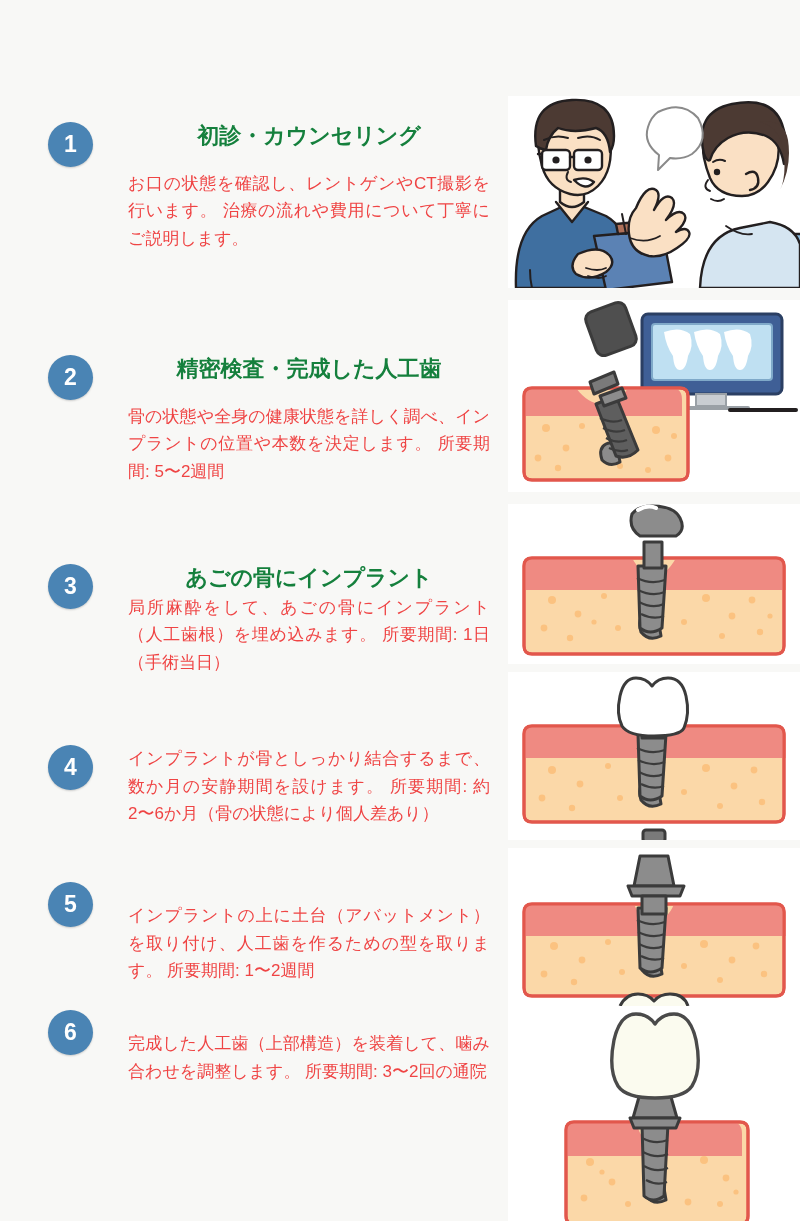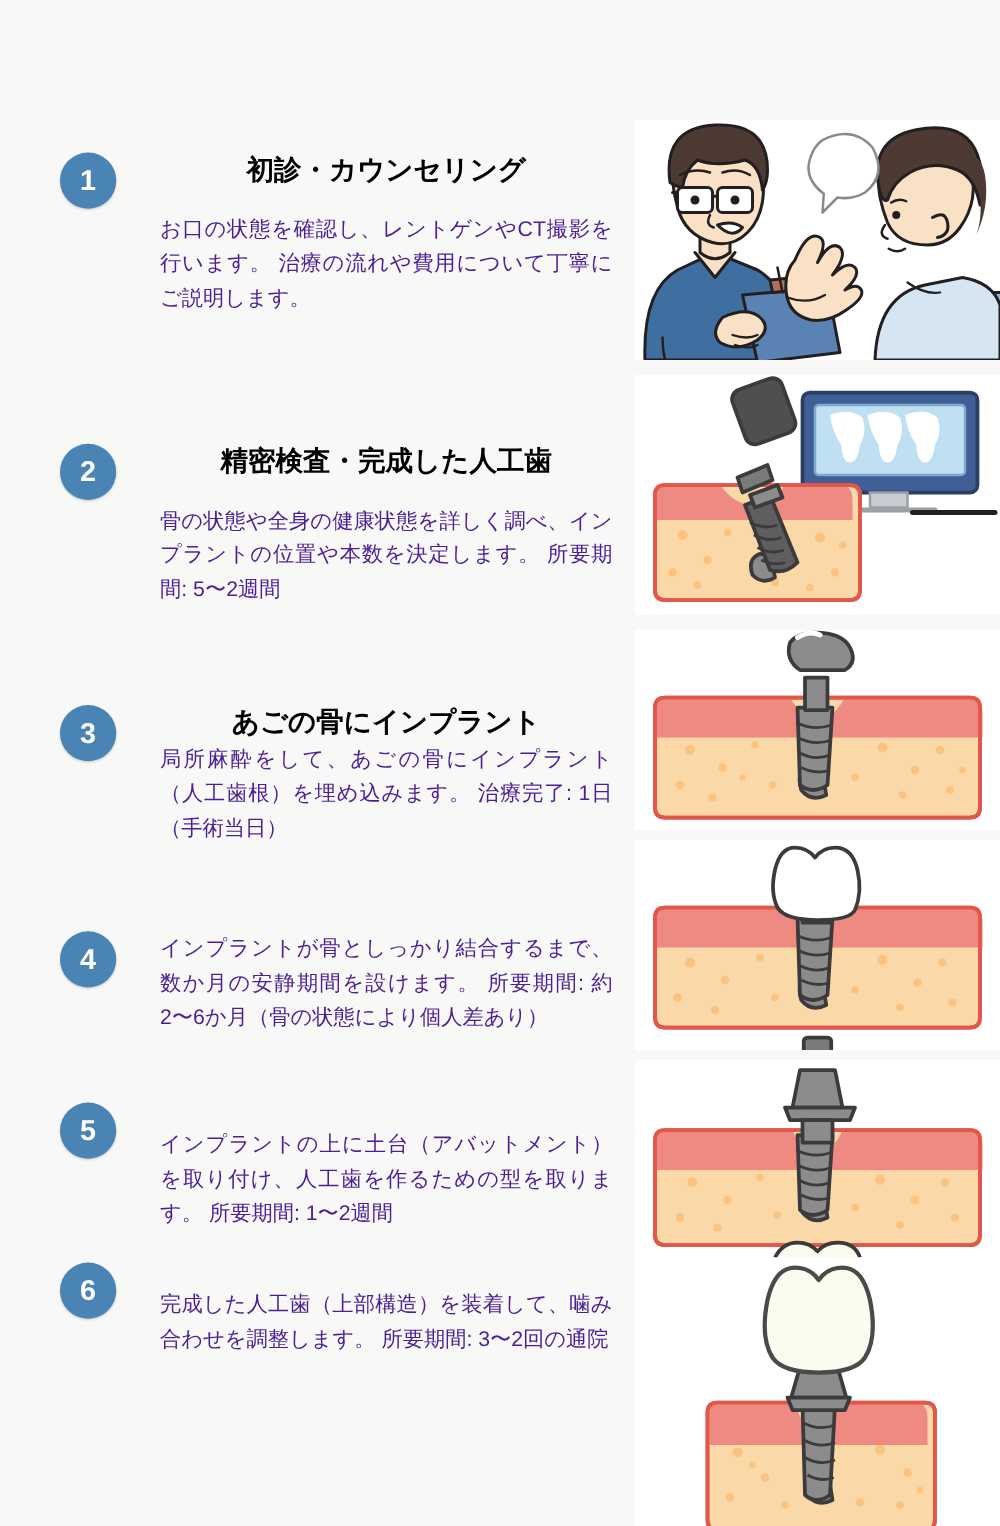--- a/index.html
+++ b/index.html
@@ -45,30 +45,30 @@
   }
   .step-body{
     position:absolute;
     left:128px;width:362px;
   }
   .step-title{
     font-weight:bold;
     font-size:22px;
     line-height:1.25;
     text-align:center;
-    color:#000000;
+    color:#15803d;
     margin:0 0 2px 0;
     white-space:nowrap;
   }
   .step-desc{
     font-size:17px;
     line-height:1.62;
     text-align:justify;
     text-justify:inter-character;
-    color:#4c1d95;
+    color:#ef4444;
     margin:0;
   }
   .gap-top{margin-top:20px;}
 </style>
 </head>
 <body>
 
 <div class="page">
 
   <div class="media-col">
@@ -372,21 +372,21 @@
       <div class="step-body">
         <p class="step-title">精密検査・完成した人工歯</p>
         <p class="step-desc gap-top">骨の状態や全身の健康状態を詳しく調べ、インプラントの位置や本数を決定します。 所要期間: 5〜2週間</p>
       </div>
     </div>
 
     <div class="step" style="top:564px;">
       <div class="badge">3</div>
       <div class="step-body">
         <p class="step-title">あごの骨にインプラント</p>
-        <p class="step-desc">局所麻酔をして、あごの骨にインプラント（人工歯根）を埋め込みます。 治療完了: 1日（手術当日）</p>
+        <p class="step-desc">局所麻酔をして、あごの骨にインプラント（人工歯根）を埋め込みます。 所要期間: 1日（手術当日）</p>
       </div>
     </div>
 
     <div class="step" style="top:745px;">
       <div class="badge">4</div>
       <div class="step-body">
         <p class="step-desc">インプラントが骨としっかり結合するまで、数か月の安静期間を設けます。 所要期間: 約2〜6か月（骨の状態により個人差あり）</p>
       </div>
     </div>
 

